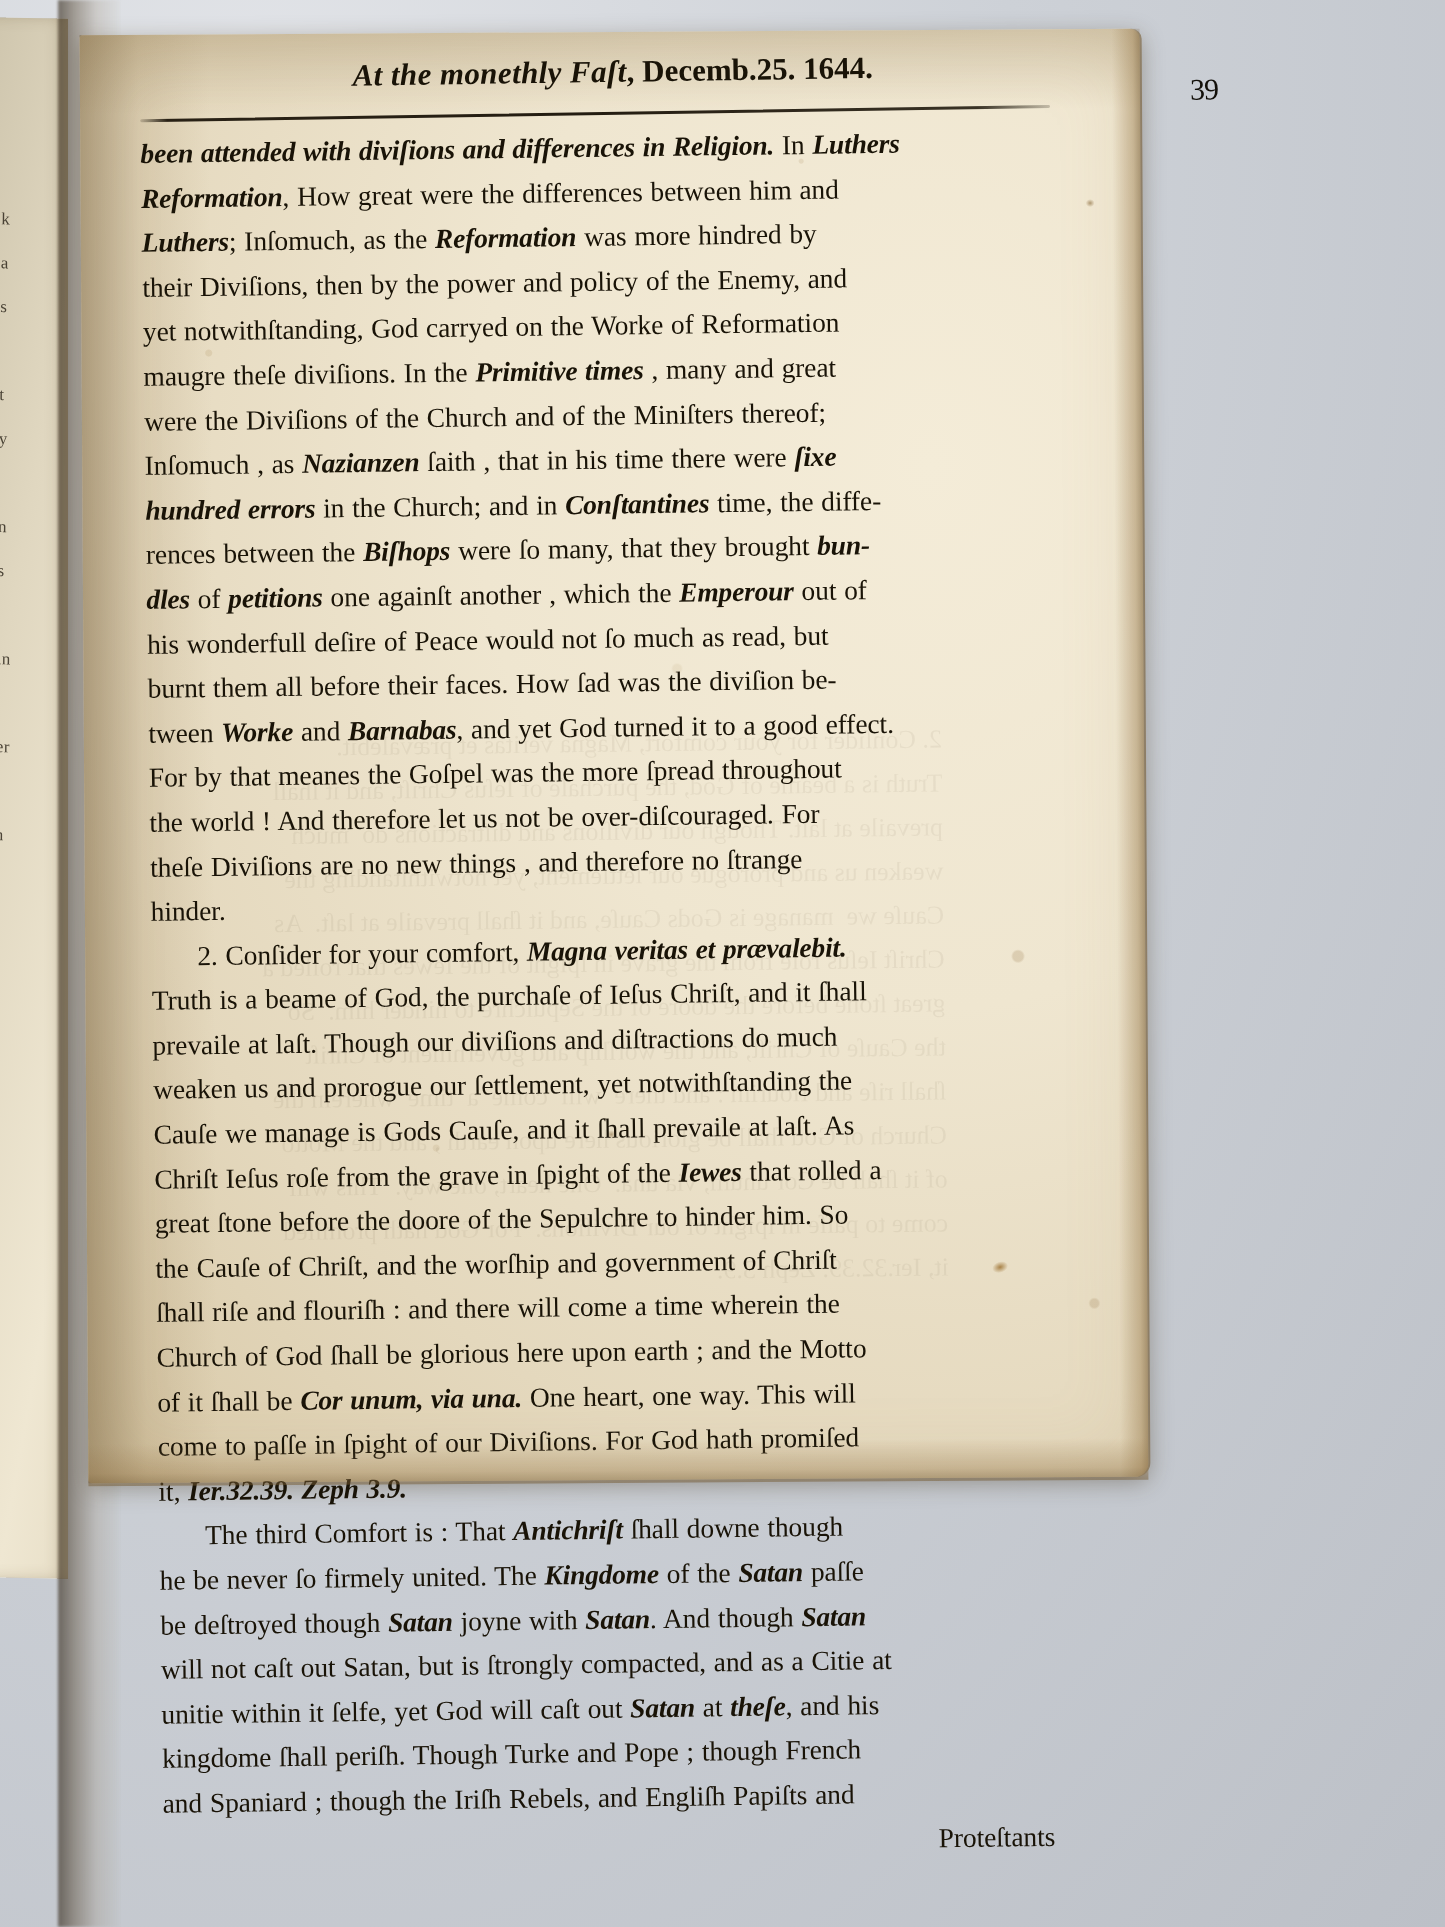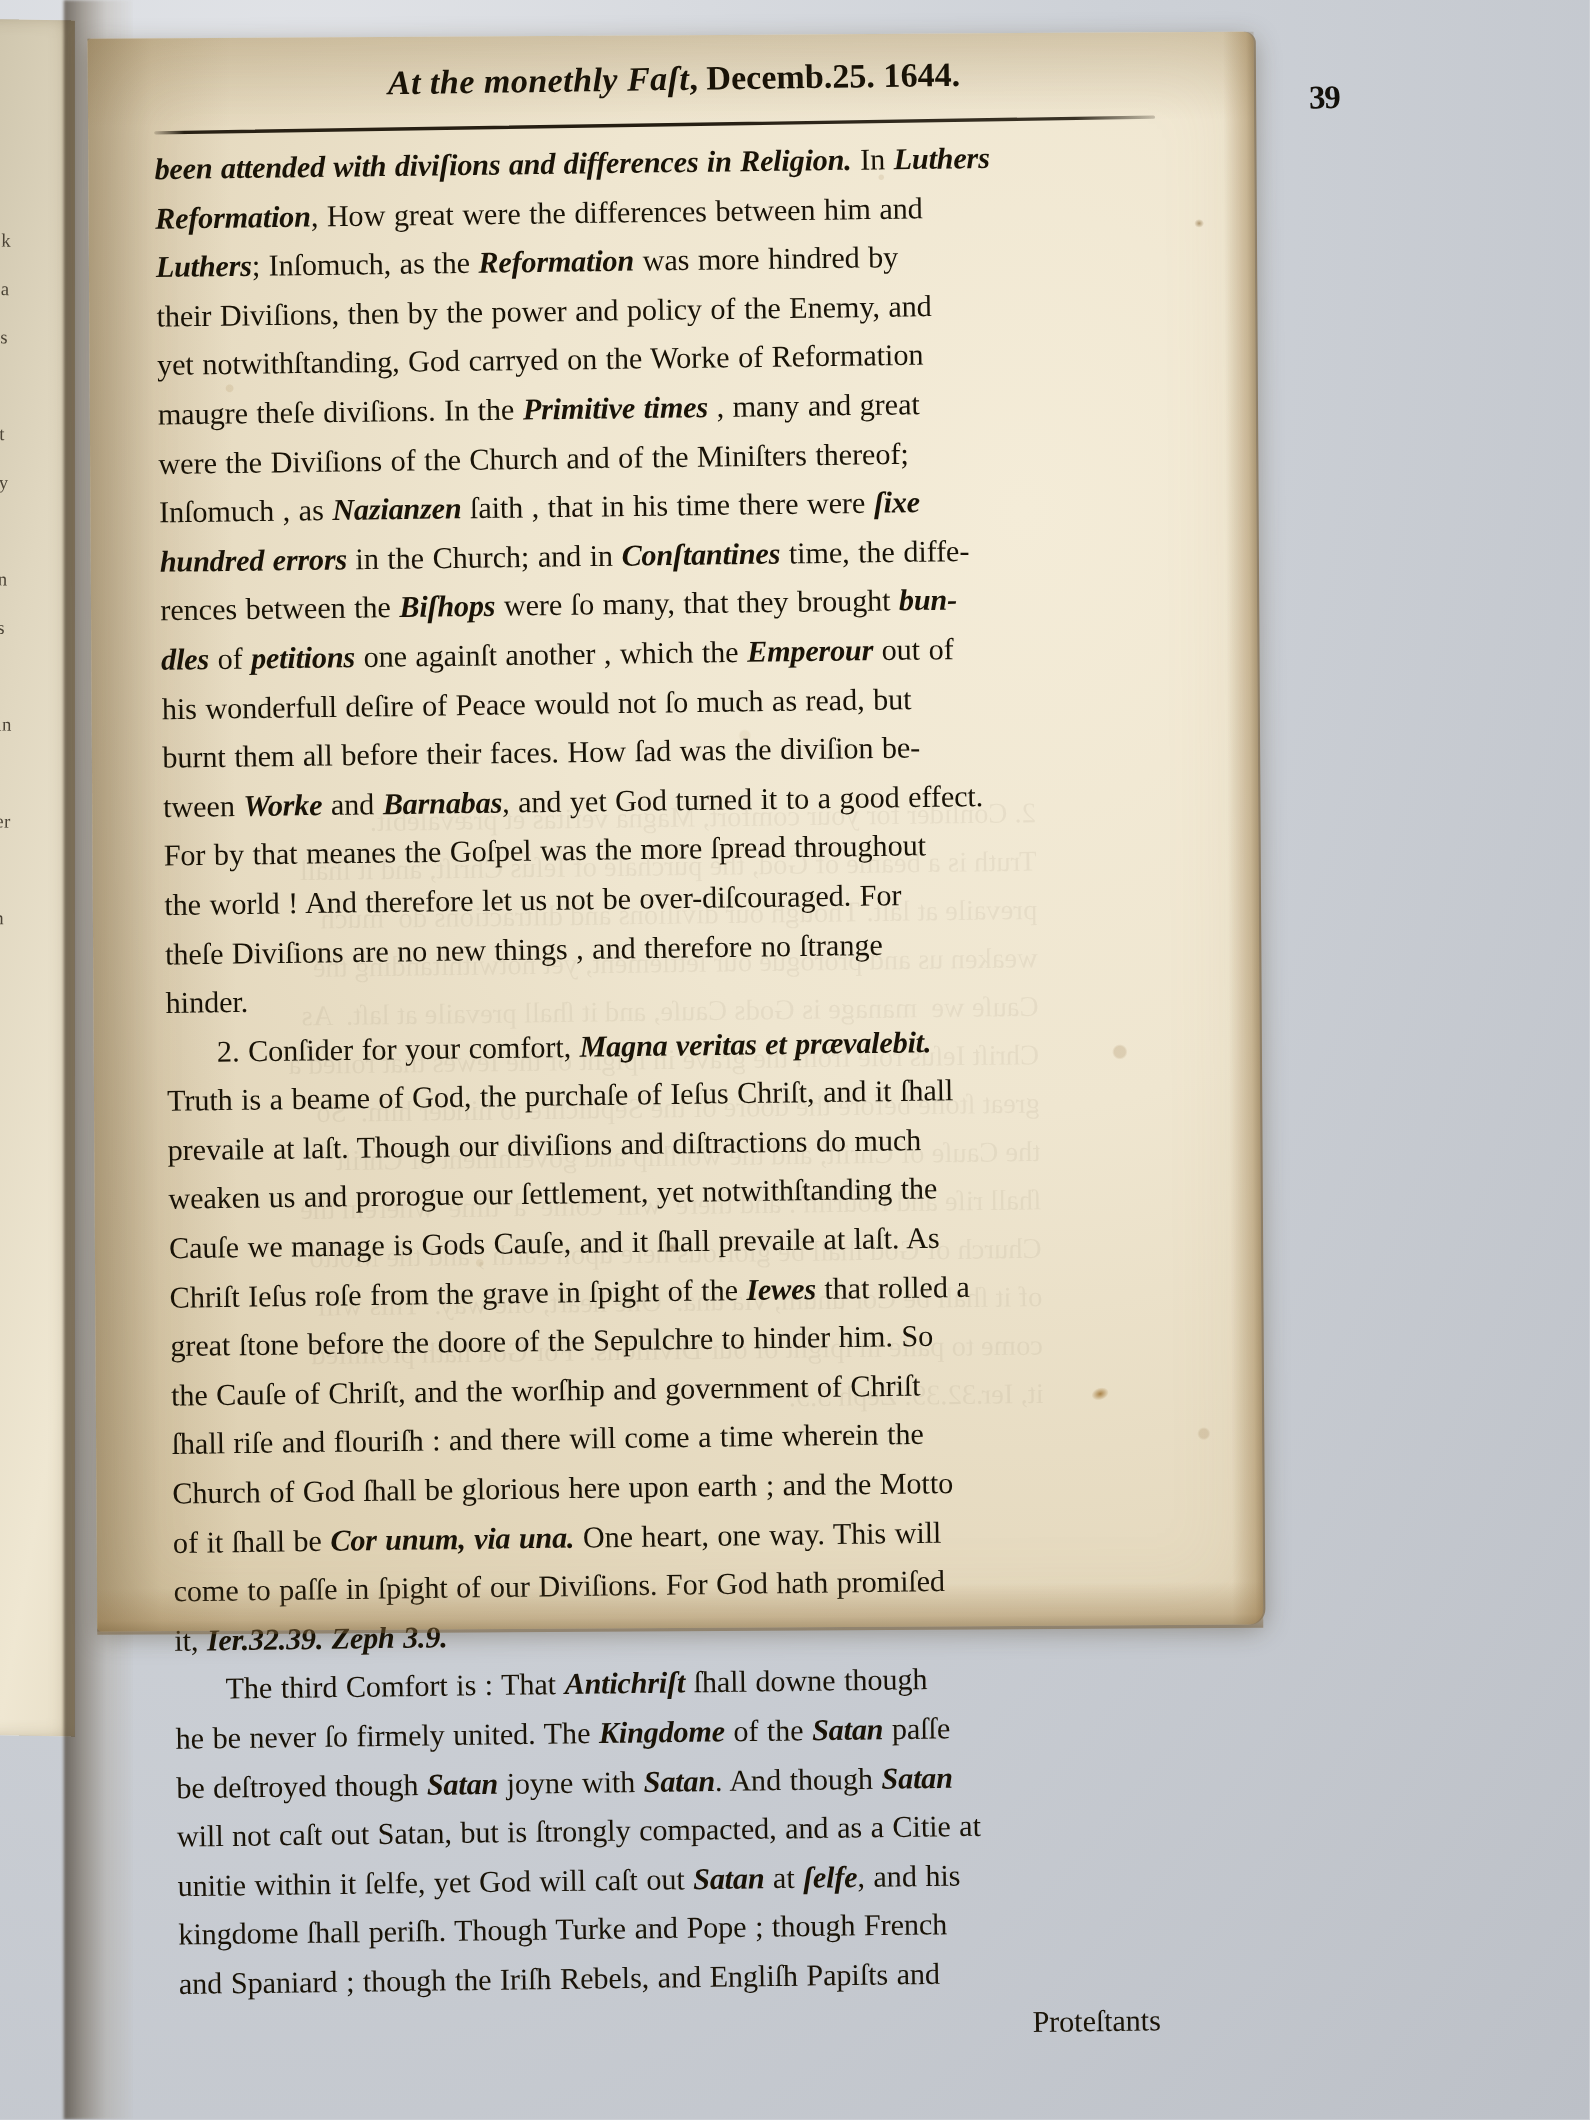--- a/index.html
+++ b/index.html
@@ -129,21 +129,21 @@
     padding-left: 36px;
     transform: rotate(-0.5deg);
     white-space: nowrap;
   }
   .runhead .roman { font-style: normal; font-weight: 700; letter-spacing: 0; }
 
   .folio {
     position: absolute;
     left: 1110px; top: 44px;
     font-size: 30px;
-    font-weight: 700;
+    font-weight: 400;
     color: #13100a;
     transform: rotate(-1deg);
     letter-spacing: -1px;
   }
 
   .rule {
     position: relative;
     height: 3px;
     margin: 6px 0 14px 0;
     background: linear-gradient(90deg,
@@ -293,21 +293,21 @@
             <span class="line"><span>Church of God ſhall be glorious here upon earth ; and the Motto</span></span>
             <span class="line"><span>of it ſhall be </span><span class="it">Cor unum, via una.</span><span>  One heart, one way.  This will</span></span>
             <span class="line"><span>come to paſſe in ſpight of our Diviſions.  For God hath promiſed</span></span>
             <span class="line"><span>it, </span><span class="it">Ier.32.39. Zeph 3.9.</span></span>
           </p>
           <p>
             <span class="line ind"><span>The third Comfort is :  That </span><span class="it">Antichriſt</span><span> ſhall downe though</span></span>
             <span class="line"><span>he be never ſo firmely united.  The </span><span class="it">Kingdome</span><span> of the </span><span class="it">Satan</span><span> paſſe</span></span>
             <span class="line"><span>be deſtroyed though </span><span class="it">Satan</span><span> joyne with </span><span class="it">Satan</span><span>.  And though </span><span class="it">Satan</span></span>
             <span class="line"><span>will not caſt out Satan, but is ſtrongly compacted, and as a Citie at</span></span>
-            <span class="line"><span>unitie within it ſelfe, yet God will caſt out </span><span class="it">Satan</span><span> at </span><span class="it">ſelfe</span><span>,  and his</span></span>
+            <span class="line"><span>unitie within it ſelfe, yet God will caſt out </span><span class="it">Satan</span><span> at </span><span class="it">theſe</span><span>,  and his</span></span>
             <span class="line"><span>kingdome ſhall periſh.  Though Turke and Pope ; though French</span></span>
             <span class="line"><span>and Spaniard ; though the Iriſh Rebels, and Engliſh Papiſts and</span></span>
           </p>
           <span class="catch">Proteſtants</span>
         </div>
     </div>
 
     <div class="folio">39</div>
 
     <div class="leaf-edge-r"></div>

